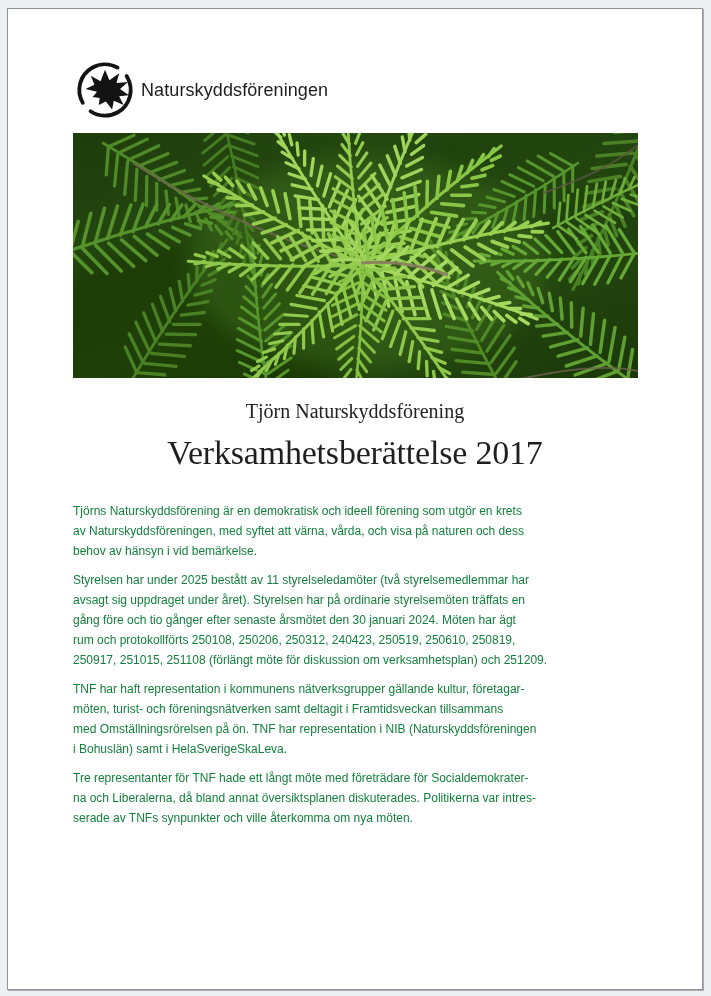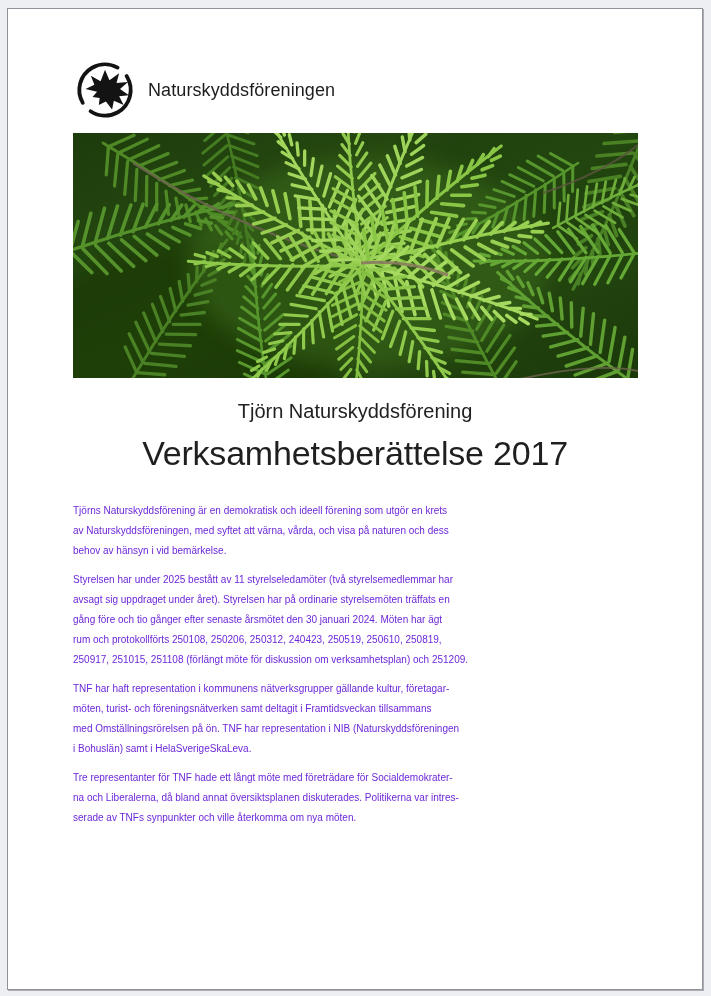--- a/index.html
+++ b/index.html
@@ -8,41 +8,41 @@
     background:#edeff3;
     font-family:"Liberation Sans","DejaVu Sans",sans-serif;
   }
   .stage{position:relative;width:711px;height:996px;background:#edeff3;}
   .page{
     position:absolute;left:7px;top:8px;width:696px;height:982px;
     background:#ffffff;border:1px solid #8f9298;box-sizing:border-box;
     box-shadow:1px 1px 0 rgba(90,93,99,.45);
   }
   .logo-row{
-    display:flex;align-items:center;gap:12px;
+    display:flex;align-items:center;gap:5px;
     margin:48px 0 0 66px;height:66px;
   }
   .logo-mark{width:62px;height:66px;flex:0 0 auto;}
   .logo-text{
     font-size:18px;font-weight:500;color:#1d1d1f;letter-spacing:.1px;
   }
   .hero{
     width:565px;height:245px;margin:10px 0 0 65px;
     overflow:hidden;background:#24470f;
   }
   .hero svg{display:block;width:565px;height:245px;}
-  .titles{text-align:center;margin-top:21px;color:#212121;}
+  .titles{text-align:center;margin-top:21px;color:#212121;font-family:Liberation Serif, serif;}
   .subtitle{font-size:20px;line-height:24px;font-weight:400;letter-spacing:0;}
   .main-title{
     font-size:34px;line-height:40px;font-weight:400;margin:10px 0 0;
     letter-spacing:-.2px;color:#1f1f1f;
   }
   .body-text{margin:28px 58px 0 65px;width:573px;}
   .body-text p{
-    font-size:10px;line-height:20px;color:#6d28d9;
+    font-size:12px;line-height:20px;color:#15803d;
     margin:8px 0 9px;white-space:pre-line;letter-spacing:0;
   }
 </style>
 </head>
 <body>
 
 <div class="stage">
   <div class="page">
 
     <div class="logo-row">

